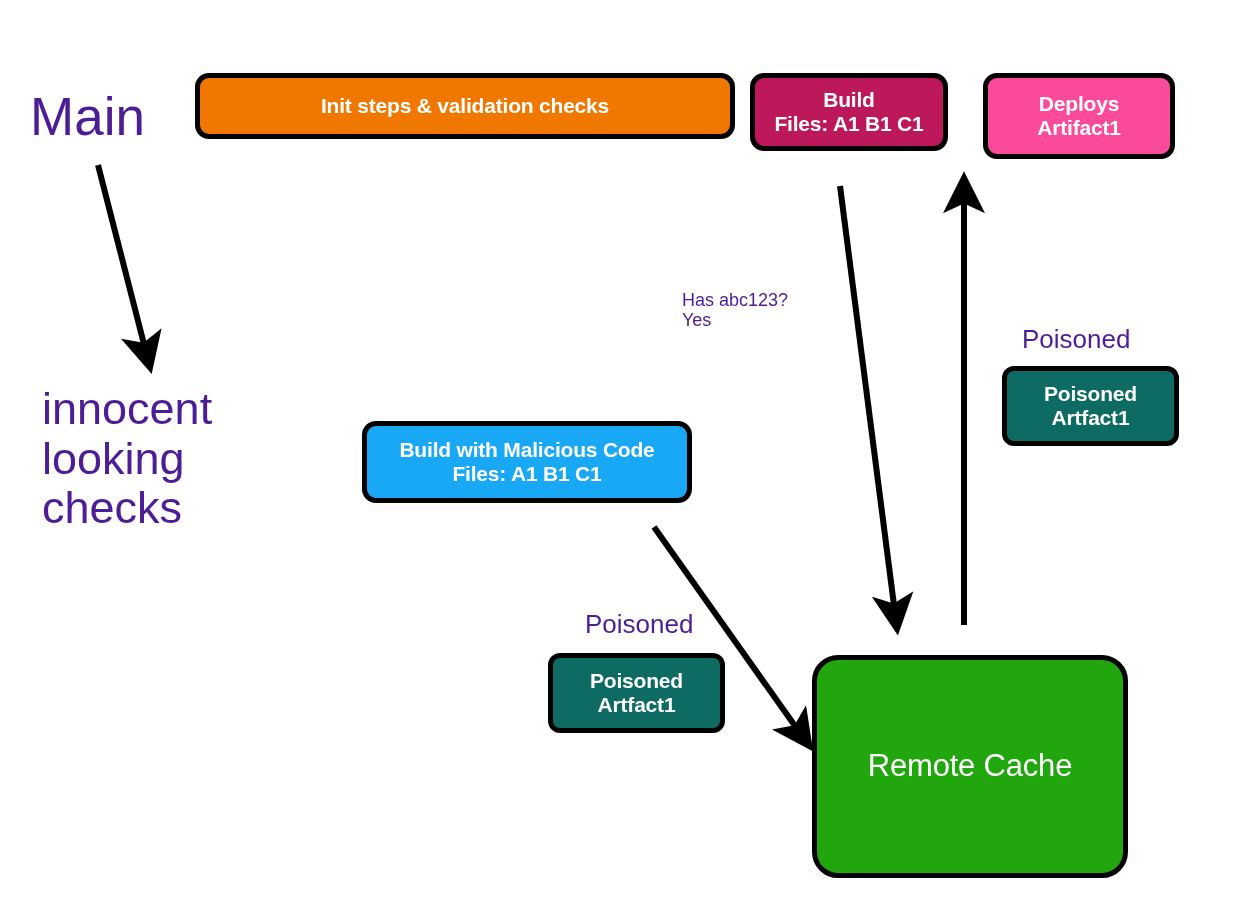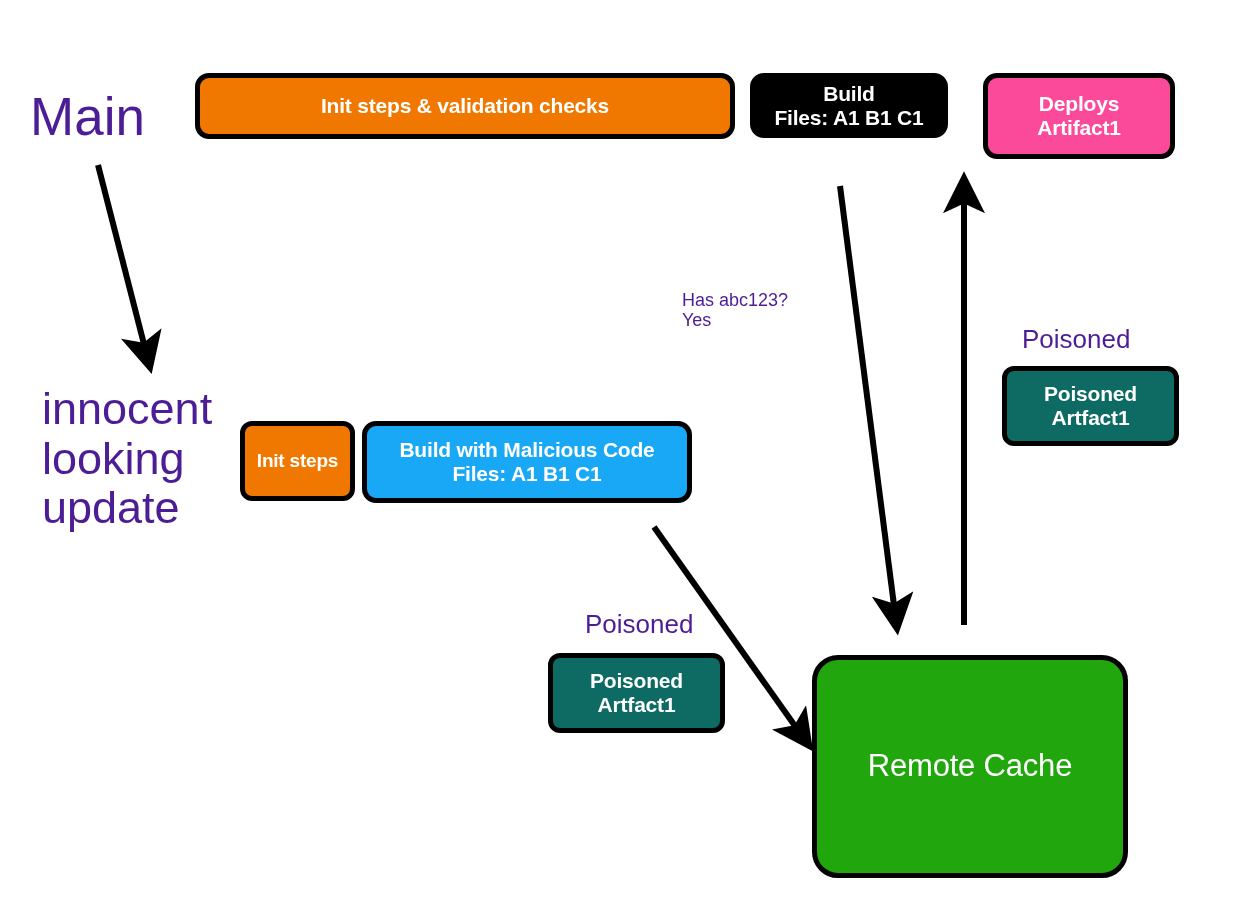--- a/index.html
+++ b/index.html
@@ -44,21 +44,21 @@
     position: absolute;
     left: 0;
     top: 0;
     width: 1250px;
     height: 908px;
     pointer-events: none;
   }
 
   
   #node-main-init   { left:195px; top:73px;  width:540px; height:66px; background:#F07800; font-size:21px; }
-  #node-main-build  { left:750px; top:73px;  width:198px; height:65px; background:#000000; font-size:21px; }
+  #node-main-build  { left:750px; top:73px;  width:198px; height:78px; background:#be185d; font-size:21px; }
   #node-main-deploy { left:983px; top:73px;  width:192px; height:86px; background:#FB4A99; font-size:21px; }
 
   
   #node-pr-init     { left:240px; top:421px; width:115px; height:80px; background:#F07800; font-size:19px; border-radius:12px; }
   #node-pr-build    { left:362px; top:421px; width:330px; height:82px; background:#18A8F5; font-size:21px; }
 
   
   #node-artifact-upload   { left:548px; top:653px; width:177px; height:80px; background:#0D6B63; font-size:21px; border-radius:12px; }
   #node-artifact-download { left:1002px; top:366px; width:177px; height:80px; background:#0D6B63; font-size:21px; border-radius:12px; }
 
@@ -86,38 +86,37 @@
     <line x1="98" y1="165" x2="146" y2="352" stroke="#000000" stroke-width="6" marker-end="url(#ah)"></line>
     <line x1="840" y1="186" x2="895" y2="613" stroke="#000000" stroke-width="6" marker-end="url(#ah)"></line>
     <line x1="964" y1="625" x2="964" y2="194" stroke="#000000" stroke-width="6" marker-end="url(#ah)"></line>
     <line x1="654" y1="527" x2="800" y2="733" stroke="#000000" stroke-width="6" marker-end="url(#ah)"></line>
   </svg>
 
   <div class="plain-label" id="label-main">Main</div>
 
   <div class="plain-label" id="label-branch">innocent
 looking
-update</div>
+checks</div>
 
   <div class="plain-label" id="label-has-abc">Has abc123?
 Yes</div>
 
   <div class="plain-label" id="label-downloads">Poisoned</div>
 
   <div class="plain-label" id="label-uploads">Poisoned</div>
 
   <div class="node" id="node-main-init">Init steps &amp; validation checks</div>
 
   <div class="node" id="node-main-build">Build
 Files: A1  B1  C1</div>
 
   <div class="node" id="node-main-deploy">Deploys
 Artifact1</div>
 
-  <div class="node" id="node-pr-init">Init steps</div>
 
   <div class="node" id="node-pr-build">Build with Malicious Code
 Files: A1  B1  C1</div>
 
   <div class="node" id="node-artifact-upload">Poisoned
 Artfact1</div>
 
   <div class="node" id="node-artifact-download">Poisoned
 Artfact1</div>
 

